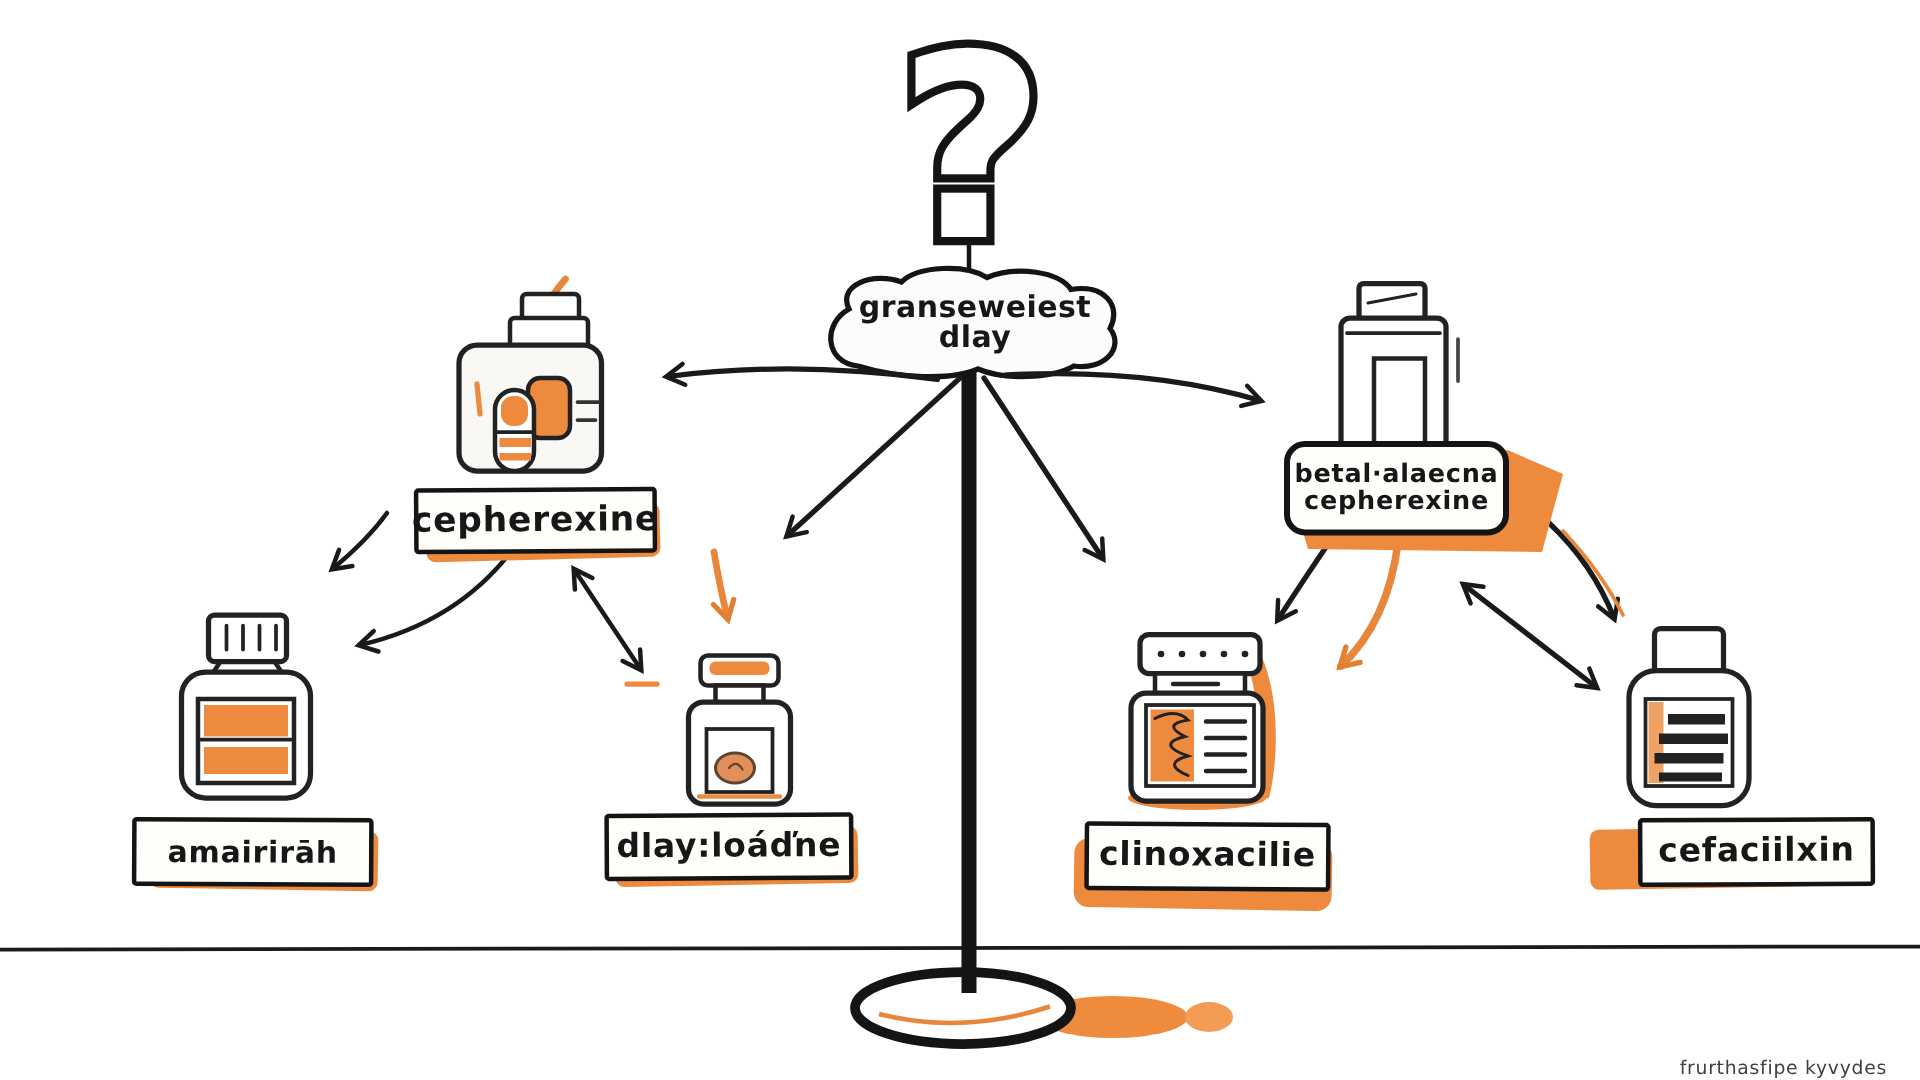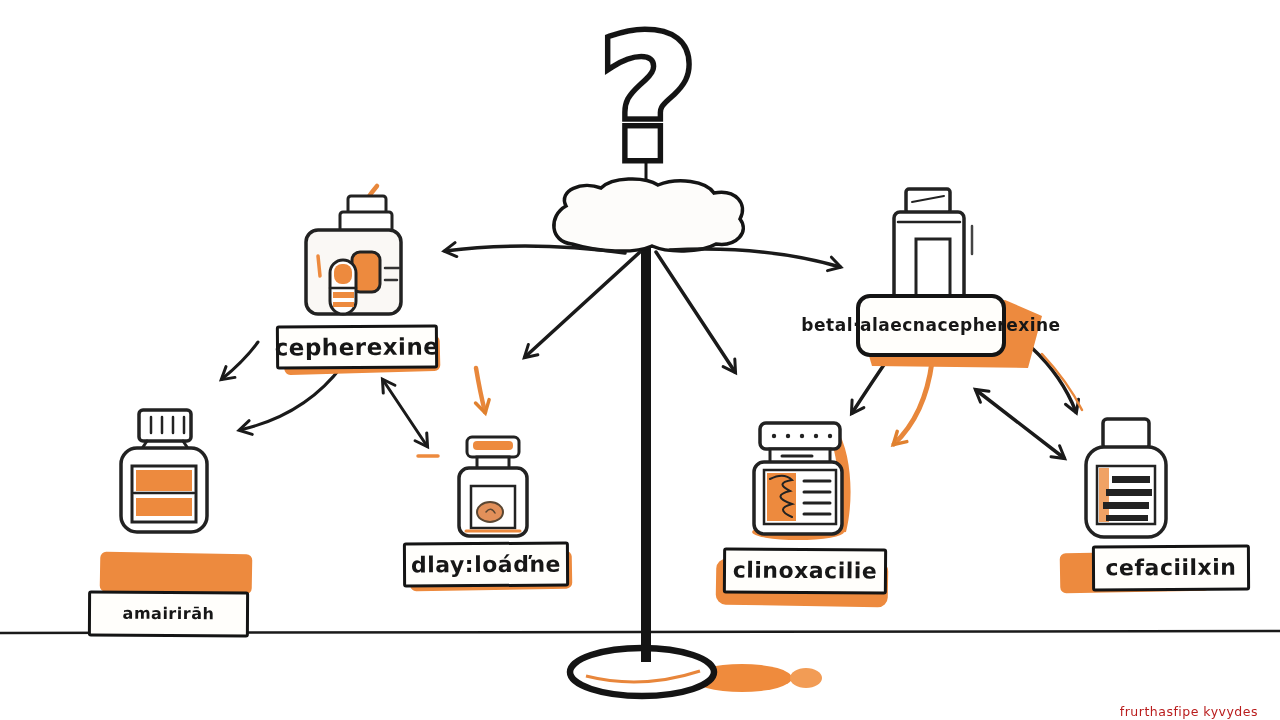--- a/index.html
+++ b/index.html
@@ -15,21 +15,21 @@
   }
   .label-shadow{
     position:absolute;background:#ed8a3e;border-radius:6px;z-index:2;
   }
   .cloud-text{
     position:absolute;z-index:3;text-align:center;font-weight:bold;
     font-size:20px;line-height:1.0;letter-spacing:.3px;
   }
   .watermark{
     position:absolute;right:22px;bottom:1px;z-index:3;
-    font-size:12.5px;color:#b91c1c;letter-spacing:.5px;
+    font-size:12.5px;color:#404040;letter-spacing:.5px;
   }
 </style>
 </head>
 <body>
 
 <div class="canvas">
 
   <svg class="layer" width="1280" height="720" viewBox="0 0 1280 720">
     <defs>
       <marker id="mkB" viewBox="0 0 20 20" refX="15" refY="10" markerWidth="20" markerHeight="20" orient="auto-start-reverse" markerUnits="userSpaceOnUse">
@@ -157,31 +157,35 @@
     <g stroke-linecap="round">
       <rect x="906" y="189" width="44" height="24" rx="3" fill="#ffffff" stroke="#222" stroke-width="3.5"></rect>
       <path d="M912,202 L944,196" stroke="#222" stroke-width="2" fill="none"></path>
       <rect x="894" y="212" width="70" height="106" rx="6" fill="#ffffff" stroke="#222" stroke-width="3.5"></rect>
       <path d="M898,222 h62" stroke="#222" stroke-width="2.5" fill="none"></path>
       <rect x="916" y="239" width="34" height="62" fill="#ffffff" stroke="#222" stroke-width="3"></rect>
       <path d="M972,226 v28" stroke="#444" stroke-width="2.5" fill="none"></path>
     </g>
   </svg>
 
+  <div class="cloud-text" style="left:557px;top:194px;width:186px;">
+    <div>granseweiest</div>
+    <div>dlay</div>
+  </div>
 
   <div class="label-shadow" style="left:284px;top:337px;width:156px;height:36px;transform:rotate(-1.5deg);"></div>
   <div class="label-box" style="left:276px;top:325px;width:156px;height:38px;font-size:23px;transform:rotate(-0.4deg);">cepherexine</div>
 
-  <div class="label-box" style="left:856px;top:294px;width:142px;height:55px;font-size:17px;border-radius:14px;border-width:4px;flex-direction:row;">
+  <div class="label-box" style="left:856px;top:294px;width:142px;height:55px;font-size:17px;border-radius:14px;border-width:4px;flex-direction:column;">
     <div>betal·alaecna</div>
     <div>cepherexine</div>
   </div>
 
   <div class="label-shadow" style="left:100px;top:553px;width:152px;height:40px;transform:rotate(1deg);"></div>
-  <div class="label-box" style="left:88px;top:545px;width:155px;height:40px;font-size:16px;transform:rotate(0.3deg);margin-top:46px;">amairirāh</div>
+  <div class="label-box" style="left:88px;top:545px;width:155px;height:40px;font-size:20px;transform:rotate(0.3deg);">amairirāh</div>
 
   <div class="label-shadow" style="left:410px;top:552px;width:162px;height:38px;transform:rotate(-1deg);"></div>
   <div class="label-box" style="left:403px;top:542px;width:160px;height:39px;font-size:22px;transform:rotate(-0.3deg);">dlay:loáďne</div>
 
   <div class="label-shadow" style="left:716px;top:560px;width:172px;height:46px;transform:rotate(1deg);border-radius:10px;"></div>
   <div class="label-box" style="left:723px;top:548px;width:158px;height:40px;font-size:22px;transform:rotate(0.4deg);">clinoxacilie</div>
 
   <div class="label-shadow" style="left:1060px;top:552px;width:150px;height:40px;transform:rotate(-1deg);"></div>
   <div class="label-box" style="left:1048px;top:545px;width:152px;height:40px;font-size:22px;transform:rotate(-0.3deg);margin-left:44px;">cefaciilxin</div>
 

